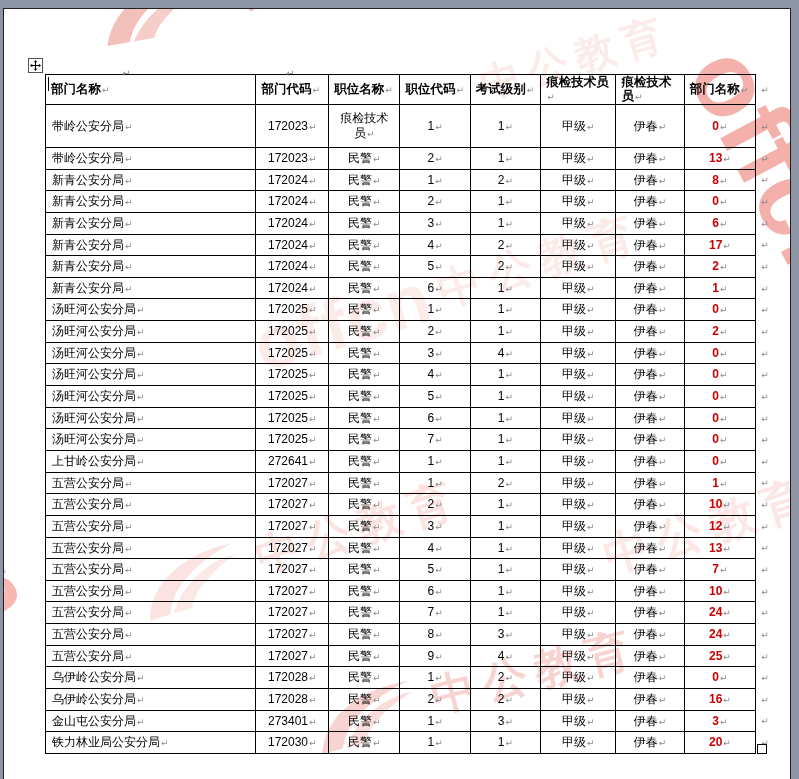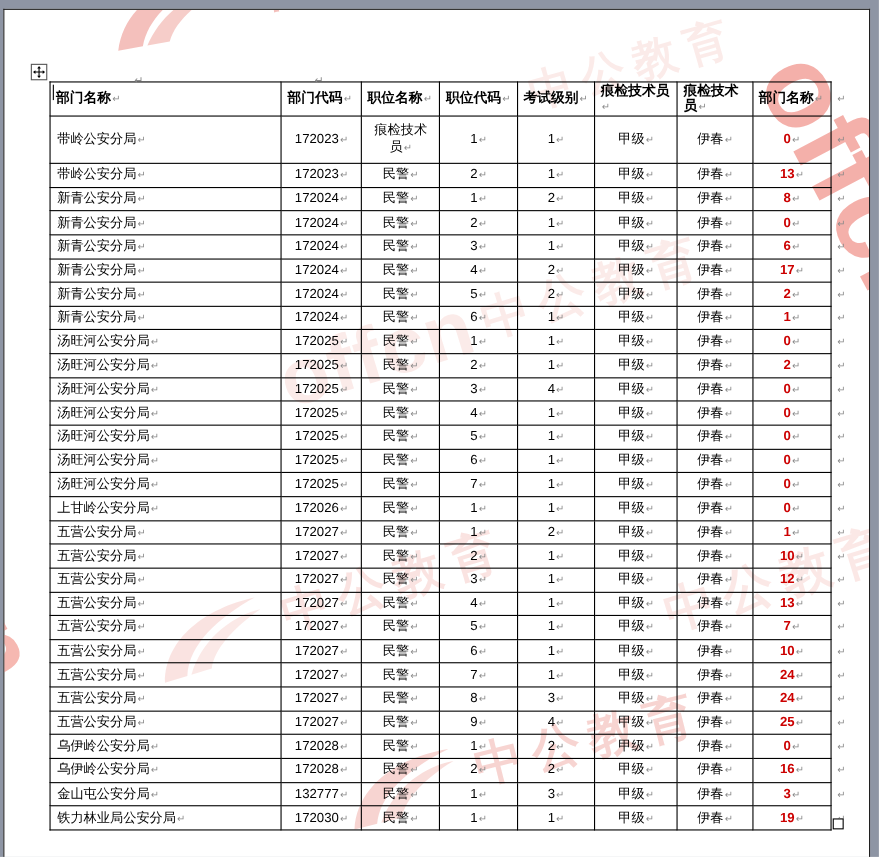--- a/index.html
+++ b/index.html
@@ -291,21 +291,21 @@
             <td class="c-pos"><span class="cellwrap"><span class="t">民警</span><span class="m">↵</span></span></td>
             <td class="c-poscode"><span class="cellwrap"><span class="t">7</span><span class="m">↵</span></span></td>
             <td class="c-recruit"><span class="cellwrap"><span class="t">1</span><span class="m">↵</span></span></td>
             <td class="c-level"><span class="cellwrap"><span class="t">甲级</span><span class="m">↵</span></span></td>
             <td class="c-region"><span class="cellwrap"><span class="t">伊春</span><span class="m">↵</span></span></td>
             <td class="c-paid"><span class="cellwrap"><span class="t">0</span><span class="m">↵</span></span></td>
             <td class="row-end"><span class="m">↵</span></td>
           </tr>
           <tr>
             <td class="c-dept"><span class="cellwrap"><span class="t">上甘岭公安分局</span><span class="m">↵</span></span></td>
-            <td class="c-code"><span class="cellwrap"><span class="t">172026</span><span class="m">↵</span></span></td>
+            <td class="c-code"><span class="cellwrap"><span class="t">272641</span><span class="m">↵</span></span></td>
             <td class="c-pos"><span class="cellwrap"><span class="t">民警</span><span class="m">↵</span></span></td>
             <td class="c-poscode"><span class="cellwrap"><span class="t">1</span><span class="m">↵</span></span></td>
             <td class="c-recruit"><span class="cellwrap"><span class="t">1</span><span class="m">↵</span></span></td>
             <td class="c-level"><span class="cellwrap"><span class="t">甲级</span><span class="m">↵</span></span></td>
             <td class="c-region"><span class="cellwrap"><span class="t">伊春</span><span class="m">↵</span></span></td>
             <td class="c-paid"><span class="cellwrap"><span class="t">0</span><span class="m">↵</span></span></td>
             <td class="row-end"><span class="m">↵</span></td>
           </tr>
           <tr>
             <td class="c-dept"><span class="cellwrap"><span class="t">五营公安分局</span><span class="m">↵</span></span></td>
@@ -423,38 +423,38 @@
             <td class="c-pos"><span class="cellwrap"><span class="t">民警</span><span class="m">↵</span></span></td>
             <td class="c-poscode"><span class="cellwrap"><span class="t">2</span><span class="m">↵</span></span></td>
             <td class="c-recruit"><span class="cellwrap"><span class="t">2</span><span class="m">↵</span></span></td>
             <td class="c-level"><span class="cellwrap"><span class="t">甲级</span><span class="m">↵</span></span></td>
             <td class="c-region"><span class="cellwrap"><span class="t">伊春</span><span class="m">↵</span></span></td>
             <td class="c-paid"><span class="cellwrap"><span class="t">16</span><span class="m">↵</span></span></td>
             <td class="row-end"><span class="m">↵</span></td>
           </tr>
           <tr>
             <td class="c-dept"><span class="cellwrap"><span class="t">金山屯公安分局</span><span class="m">↵</span></span></td>
-            <td class="c-code"><span class="cellwrap"><span class="t">132777</span><span class="m">↵</span></span></td>
+            <td class="c-code"><span class="cellwrap"><span class="t">273401</span><span class="m">↵</span></span></td>
             <td class="c-pos"><span class="cellwrap"><span class="t">民警</span><span class="m">↵</span></span></td>
             <td class="c-poscode"><span class="cellwrap"><span class="t">1</span><span class="m">↵</span></span></td>
             <td class="c-recruit"><span class="cellwrap"><span class="t">3</span><span class="m">↵</span></span></td>
             <td class="c-level"><span class="cellwrap"><span class="t">甲级</span><span class="m">↵</span></span></td>
             <td class="c-region"><span class="cellwrap"><span class="t">伊春</span><span class="m">↵</span></span></td>
             <td class="c-paid"><span class="cellwrap"><span class="t">3</span><span class="m">↵</span></span></td>
             <td class="row-end"><span class="m">↵</span></td>
           </tr>
           <tr>
             <td class="c-dept"><span class="cellwrap"><span class="t">铁力林业局公安分局</span><span class="m">↵</span></span></td>
             <td class="c-code"><span class="cellwrap"><span class="t">172030</span><span class="m">↵</span></span></td>
             <td class="c-pos"><span class="cellwrap"><span class="t">民警</span><span class="m">↵</span></span></td>
             <td class="c-poscode"><span class="cellwrap"><span class="t">1</span><span class="m">↵</span></span></td>
             <td class="c-recruit"><span class="cellwrap"><span class="t">1</span><span class="m">↵</span></span></td>
             <td class="c-level"><span class="cellwrap"><span class="t">甲级</span><span class="m">↵</span></span></td>
             <td class="c-region"><span class="cellwrap"><span class="t">伊春</span><span class="m">↵</span></span></td>
-            <td class="c-paid"><span class="cellwrap"><span class="t">19</span><span class="m">↵</span></span></td>
+            <td class="c-paid"><span class="cellwrap"><span class="t">20</span><span class="m">↵</span></span></td>
             <td class="row-end"><span class="m">↵</span></td>
           </tr>
         </tbody>
     </table>
 
     <div class="resize-handle"></div>
 
   </div>
 </div>
 

